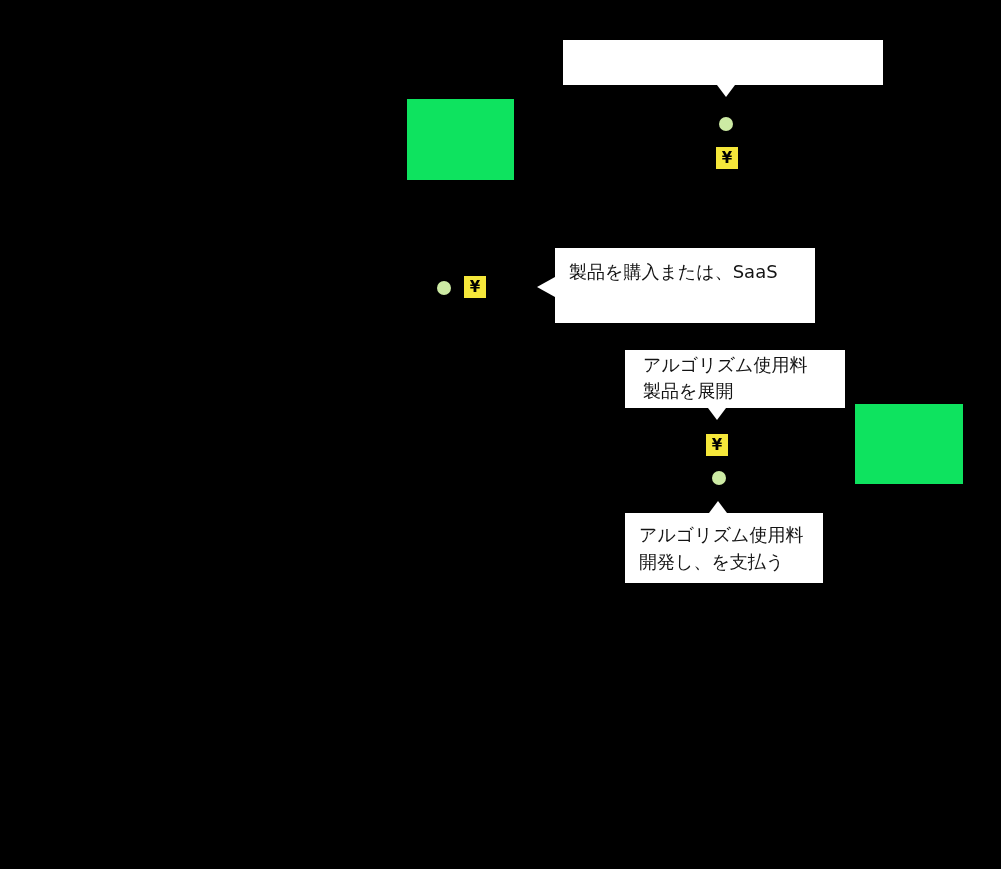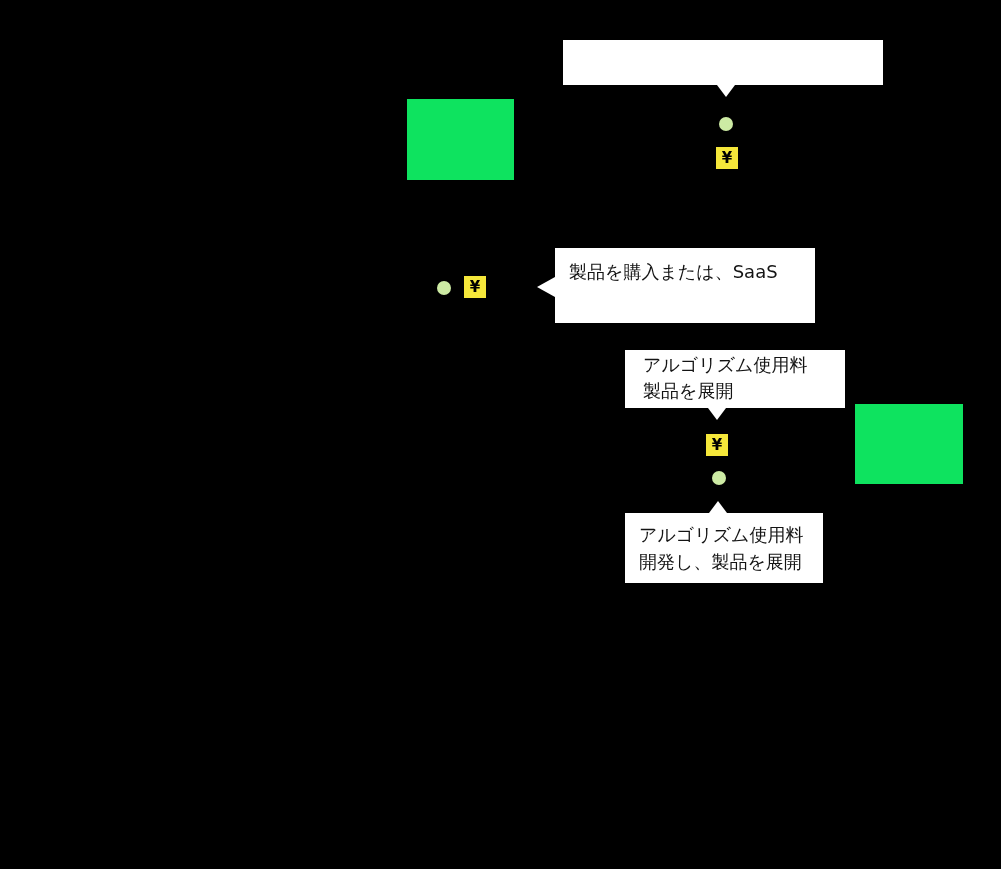--- a/index.html
+++ b/index.html
@@ -109,17 +109,17 @@
   </div>
 
   <div class="callout" id="callout-3">
     <div class="ct">アルゴリズム使用料</div>
     <div class="ct">製品を展開</div>
     <div class="ptr ptr-down"></div>
   </div>
 
   <div class="callout" id="callout-4">
     <div class="ct">アルゴリズム使用料</div>
-    <div class="ct">開発し、製品を展開</div>
+    <div class="ct">開発し、を支払う</div>
     <div class="ptr ptr-up"></div>
   </div>
 
 </div>
 
 </body></html>

